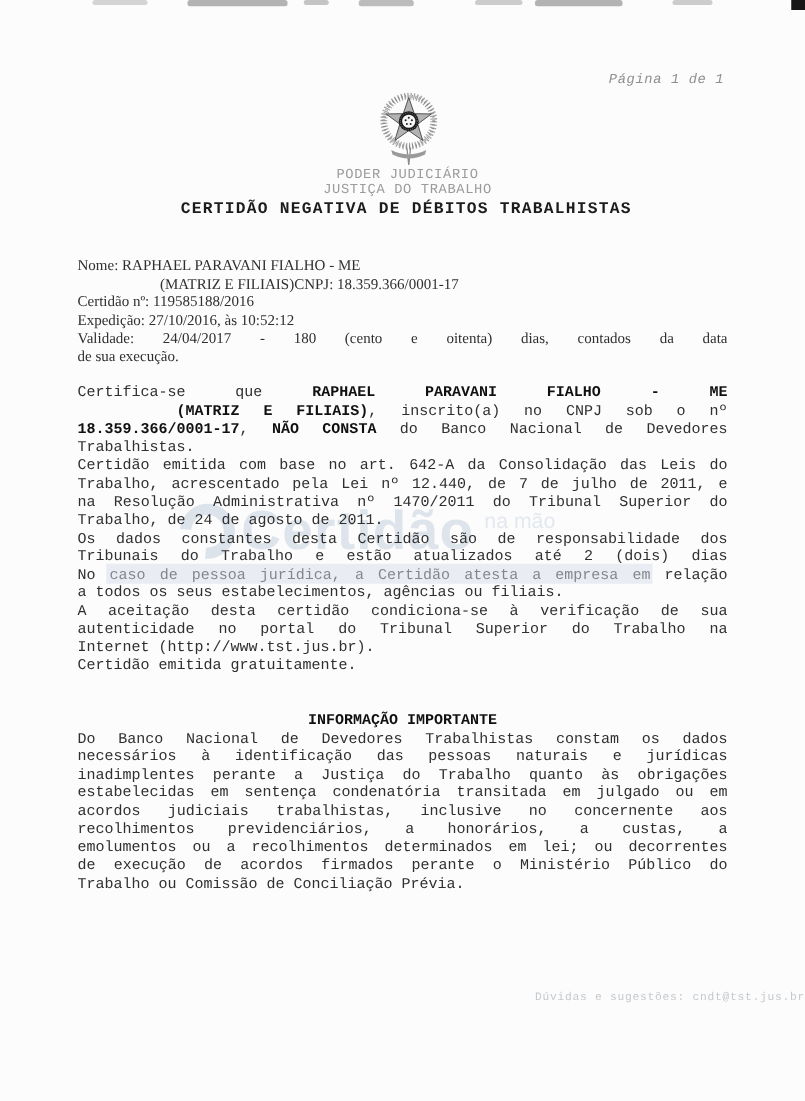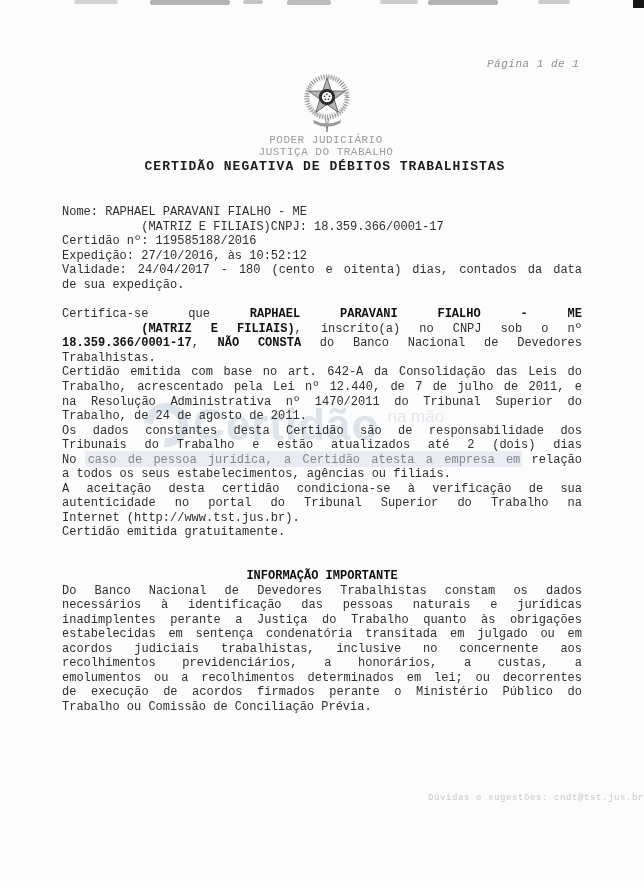--- a/index.html
+++ b/index.html
@@ -28,21 +28,21 @@
     transform:translateX(3px);
   }
   
   .content{
     position:absolute;left:62px;top:205px;width:520px;z-index:2;
     font-size:12px;line-height:14.55px;color:#2f2f2f;
   }
   .bline{min-height:14.55px;}
   .just{text-align:justify;text-align-last:justify;}
   .b{font-weight:bold;color:#101010;text-align:center;}
-  #sec-info{margin-bottom:15px;}
+  #sec-info{margin-bottom:15px;font-family:Liberation Serif, serif;}
   #sec-important{margin-top:29px;}
   
   .watermark{
     position:absolute;left:144px;top:399px;height:52px;z-index:1;
     display:flex;align-items:center;opacity:.6;
   }
   .wm-ring{
     width:26px;height:26px;border:9px solid #c9d4e0;border-left-color:transparent;
     border-radius:50%;display:inline-block;margin-right:5px;transform:rotate(-40deg);
   }
@@ -108,21 +108,21 @@
 </div>
 <div class="wm-bar"></div>
 
 <div class="content">
   <div id="sec-info" class="sec">
       <div class="bline"><span>Nome: RAPHAEL PARAVANI FIALHO - ME</span></div>
       <div class="bline" style="padding-left: 11ch;"><span>(MATRIZ E FILIAIS)CNPJ: 18.359.366/0001-17</span></div>
       <div class="bline"><span>Certidão nº: 119585188/2016</span></div>
       <div class="bline"><span>Expedição: 27/10/2016, às 10:52:12</span></div>
       <div class="bline just"><span>Validade: 24/04/2017 - 180 (cento e oitenta) dias, contados da data</span></div>
-      <div class="bline"><span>de sua expedição.</span></div>
+      <div class="bline"><span>de sua execução.</span></div>
     </div>
   <div id="sec-cert" class="sec">
       <div class="bline just"><span>Certifica-se que </span><span class="b">RAPHAEL PARAVANI FIALHO - ME</span></div>
       <div class="bline just" style="padding-left: 11ch;"><span class="b">(MATRIZ E FILIAIS)</span><span>, inscrito(a) no CNPJ sob o nº</span></div>
       <div class="bline just"><span class="b">18.359.366/0001-17</span><span>, </span><span class="b">NÃO CONSTA</span><span> do Banco Nacional de Devedores</span></div>
       <div class="bline"><span>Trabalhistas.</span></div>
       <div class="bline just"><span>Certidão emitida com base no art. 642-A da Consolidação das Leis do</span></div>
       <div class="bline just"><span>Trabalho, acrescentado pela Lei nº 12.440, de 7 de julho de 2011, e</span></div>
       <div class="bline just"><span>na Resolução Administrativa nº 1470/2011 do Tribunal Superior do</span></div>
       <div class="bline"><span>Trabalho, de 24 de agosto de 2011.</span></div>

